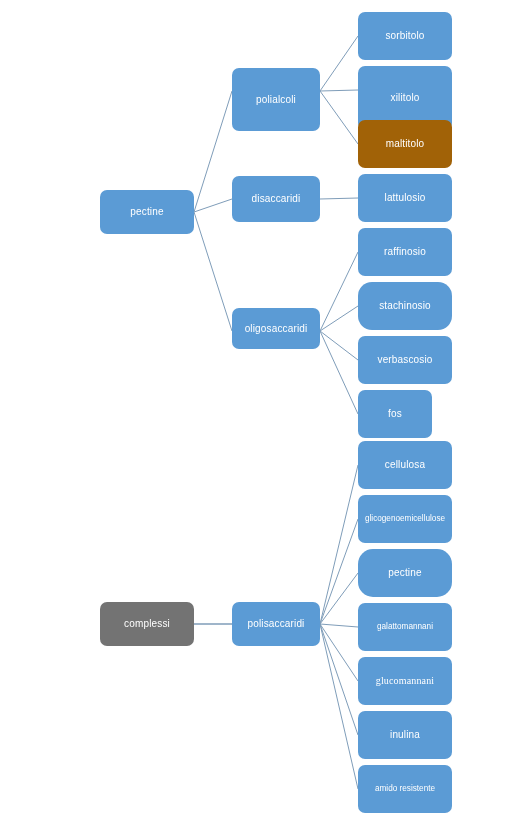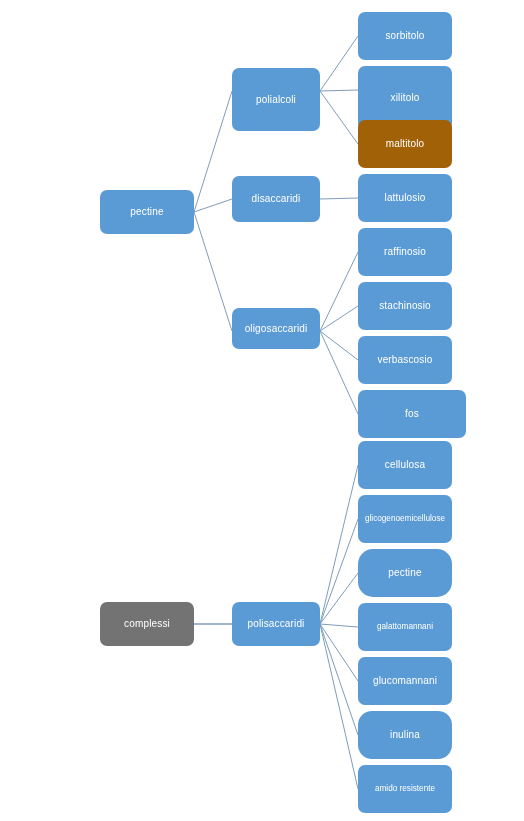--- a/index.html
+++ b/index.html
@@ -79,24 +79,24 @@
       <div class="node" style="left: 100px; top: 602px; width: 94px; height: 44px; background: #737373; color: rgb(255, 255, 255);">complessi</div>
       <div class="node" style="left: 232px; top: 68px; width: 88px; height: 63px; background: rgb(91, 155, 213); color: rgb(255, 255, 255);">polialcoli</div>
       <div class="node" style="left: 232px; top: 176px; width: 88px; height: 46px; background: rgb(91, 155, 213); color: rgb(255, 255, 255);">disaccaridi</div>
       <div class="node" style="left: 232px; top: 308px; width: 88px; height: 41px; background: rgb(91, 155, 213); color: rgb(255, 255, 255);">oligosaccaridi</div>
       <div class="node" style="left: 232px; top: 602px; width: 88px; height: 44px; background: rgb(91, 155, 213); color: rgb(255, 255, 255);">polisaccaridi</div>
       <div class="node" style="left: 358px; top: 12px; width: 94px; height: 48px; background: rgb(91, 155, 213); color: rgb(255, 255, 255);">sorbitolo</div>
       <div class="node" style="left: 358px; top: 66px; width: 94px; height: 64px; background: rgb(91, 155, 213); color: rgb(255, 255, 255);">xilitolo</div>
       <div class="node" style="left: 358px; top: 120px; width: 94px; height: 48px; background: #a16207; color: rgb(255, 255, 255);">maltitolo</div>
       <div class="node" style="left: 358px; top: 174px; width: 94px; height: 48px; background: rgb(91, 155, 213); color: rgb(255, 255, 255);">lattulosio</div>
       <div class="node" style="left: 358px; top: 228px; width: 94px; height: 48px; background: rgb(91, 155, 213); color: rgb(255, 255, 255);">raffinosio</div>
-      <div class="node" style="left: 358px; top: 282px; width: 94px; height: 48px; background: rgb(91, 155, 213); color: rgb(255, 255, 255);">stachinosio</div>
+      <div class="node" style="left: 358px; top: 282px; width: 94px; height: 48px; background: rgb(91, 155, 213); color: rgb(255, 255, 255); border-radius: 14px;">stachinosio</div>
       <div class="node" style="left: 358px; top: 336px; width: 94px; height: 48px; background: rgb(91, 155, 213); color: rgb(255, 255, 255);">verbascosio</div>
-      <div class="node" style="left: 358px; top: 390px; width: 108px; height: 48px; background: rgb(91, 155, 213); color: rgb(255, 255, 255);">fos</div>
+      <div class="node" style="left: 358px; top: 390px; width: 74px; height: 48px; background: rgb(91, 155, 213); color: rgb(255, 255, 255);">fos</div>
       <div class="node" style="left: 358px; top: 441px; width: 94px; height: 48px; background: rgb(91, 155, 213); color: rgb(255, 255, 255);">cellulosa</div>
       <div class="node tight" style="left: 358px; top: 495px; width: 94px; height: 48px; background: rgb(91, 155, 213); color: rgb(255, 255, 255);">glicogenoemicellulose</div>
       <div class="node" style="left: 358px; top: 549px; width: 94px; height: 48px; background: rgb(91, 155, 213); color: rgb(255, 255, 255); border-radius: 15px;">pectine</div>
       <div class="node tight" style="left: 358px; top: 603px; width: 94px; height: 48px; background: rgb(91, 155, 213); color: rgb(255, 255, 255);">galattomannani</div>
-      <div class="node" style="left: 358px; top: 657px; width: 94px; height: 48px; background: rgb(91, 155, 213); color: rgb(255, 255, 255);">glucomannani</div>
-      <div class="node" style="left: 358px; top: 711px; width: 94px; height: 48px; background: rgb(91, 155, 213); color: rgb(255, 255, 255); border-radius: 14px;">inulina</div>
+      <div class="node" style="left: 358px; top: 657px; width: 94px; height: 48px; background: rgb(91, 155, 213); color: rgb(255, 255, 255); font-family: Liberation Serif, serif;">glucomannani</div>
+      <div class="node" style="left: 358px; top: 711px; width: 94px; height: 48px; background: rgb(91, 155, 213); color: rgb(255, 255, 255);">inulina</div>
       <div class="node tight" style="left: 358px; top: 765px; width: 94px; height: 48px; background: rgb(91, 155, 213); color: rgb(255, 255, 255);">amido resistente</div>
     </div>
 </div>
 
 </body></html>

